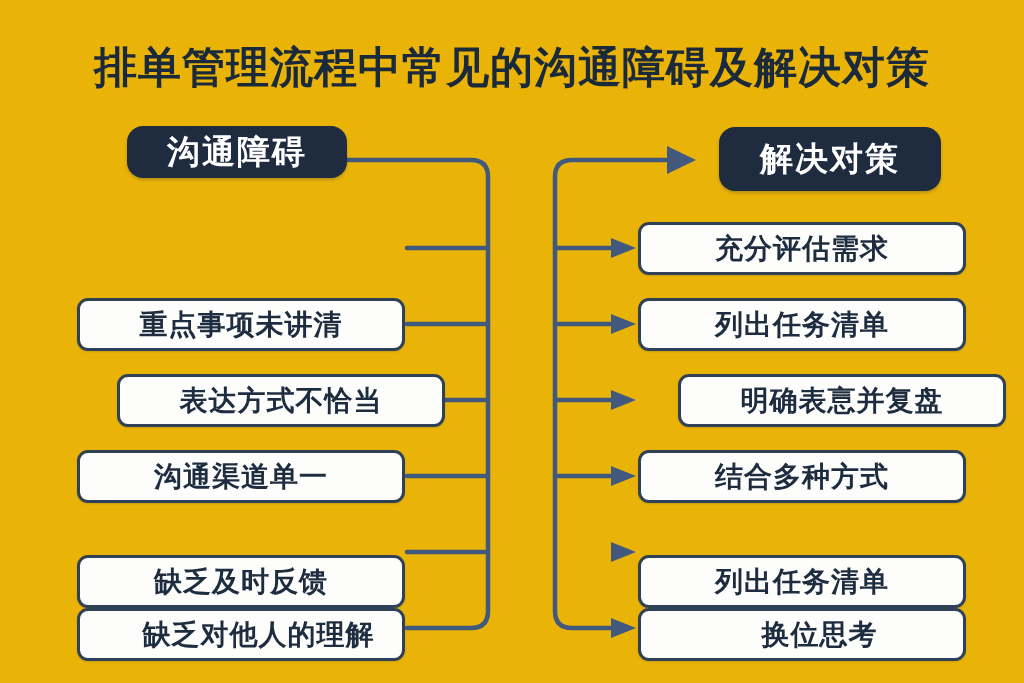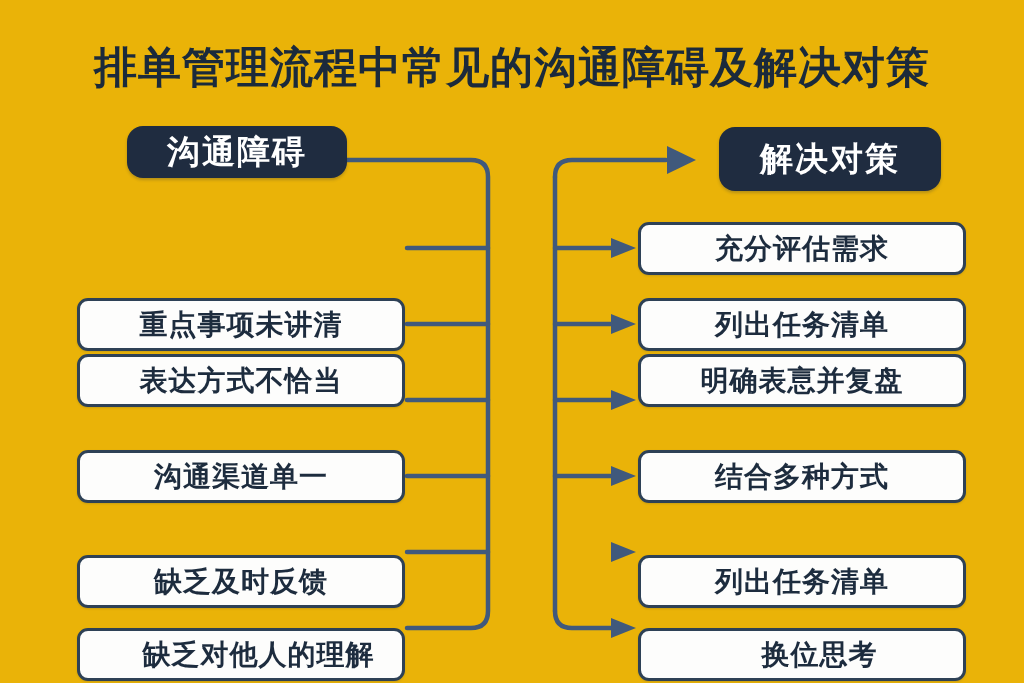--- a/index.html
+++ b/index.html
@@ -53,24 +53,24 @@
     font-size: 28px;
     font-weight: bold;
     letter-spacing: 1px;
     color: #1d2c3e;
     box-shadow: 0 1px 2px rgba(30,44,64,0.15);
   }
   .col-left  { left: 77px; }
   .col-right { left: 638px; }
   .row-0 { top: 222px; }
   .row-1 { top: 298px; }
-  .row-2 { top: 354px; }
+  .row-2 { top: 374px; margin-left: 40px; }
   .row-3 { top: 450px; }
   .row-4 { top: 526px; margin-top: 29px; }
-  .row-5 { top: 628px; padding-left: 35px; }
+  .row-5 { top: 608px; padding-left: 35px; }
   svg.connectors {
     position: absolute;
     left: 0; top: 0;
     width: 1024px; height: 683px;
     pointer-events: none;
   }
 </style>
 </head>
 <body>
 

